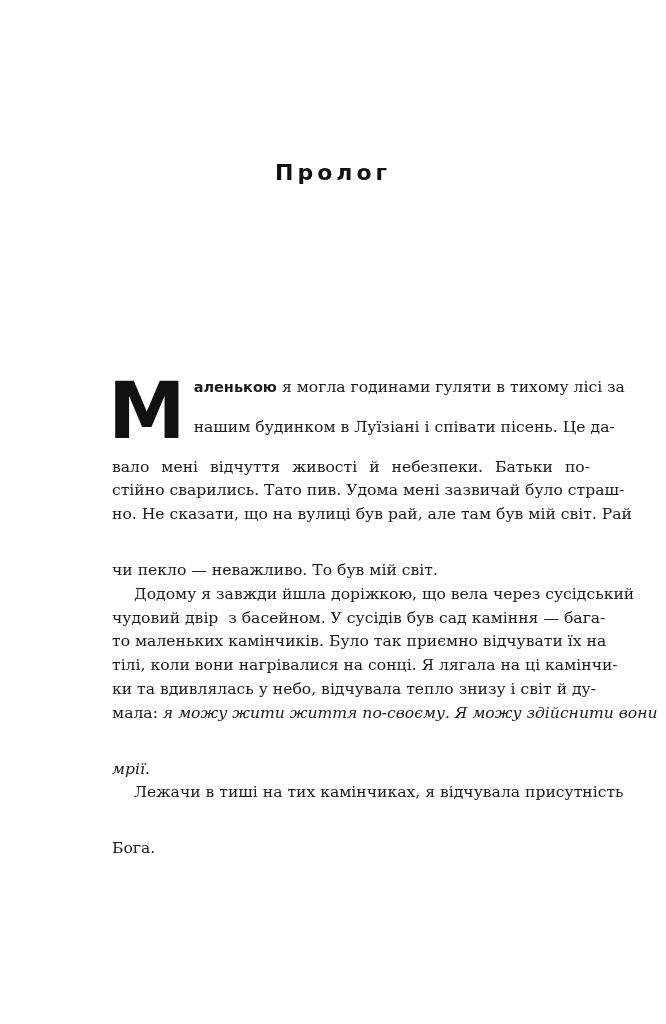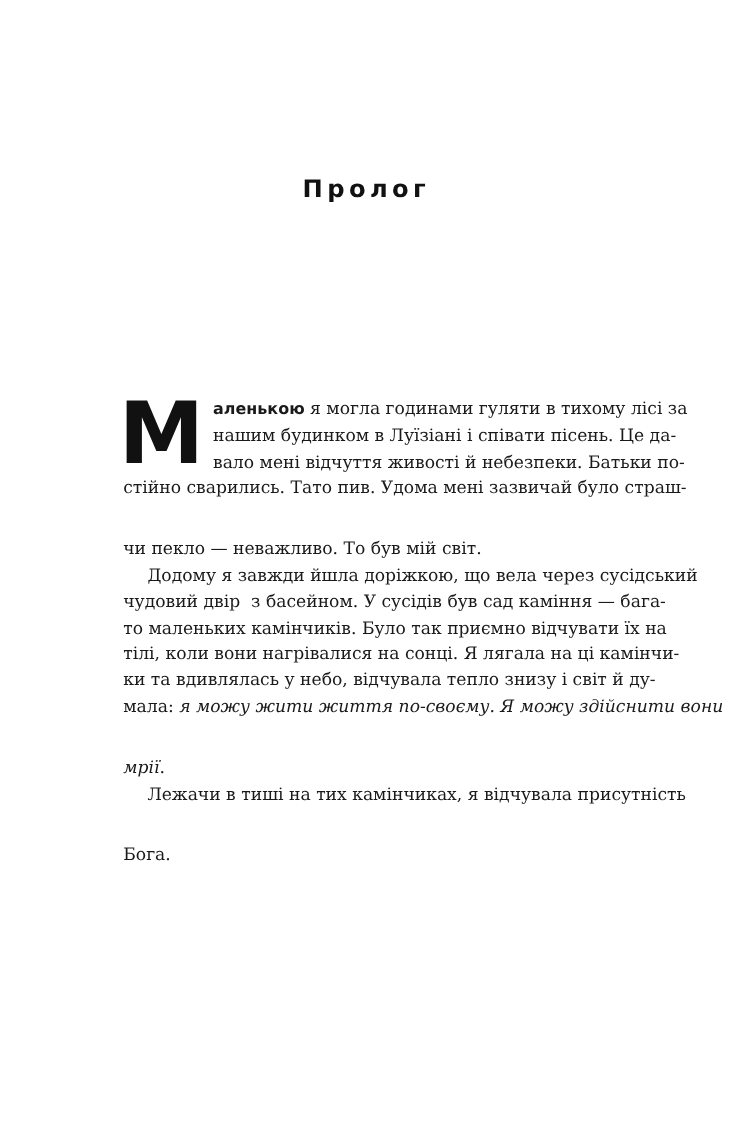--- a/index.html
+++ b/index.html
@@ -71,40 +71,42 @@
     .lead-in {
       font-family: "DejaVu Sans", sans-serif;
       font-weight: bold;
       font-size: 14.5px;
     }
     .dc-line {
       display: block;
       white-space: nowrap;
       text-align: justify;
       text-align-last: justify;
+      margin-top: 16px;
     }
     em {
       font-style: italic;
     }
   </style>
 </head>
 <body>
 
 <div class="page">
 
   <h1 class="title" style="margin:0;">Пролог</h1>
 
   <div class="body-text">
 
     <p>
       <span class="dropcap">М</span>
       <span class="dc-line"><span class="lead-in">аленькою</span><span> я могла годинами гуляти в тихому лісі за</span></span>
       <span class="dc-line">нашим будинком в Луїзіані і співати пісень. Це да-</span>
       <span class="dc-line">вало мені відчуття живості й небезпеки. Батьки по-</span>
       <span class="line">стійно сварились. Тато пив. Удома мені зазвичай було страш-</span>
+      <span class="line">но. Не сказати, що на вулиці був рай, але там був мій світ. Рай</span>
       <span class="line last">чи пекло — неважливо. То був мій світ.</span>
     </p>
 
     <p>
       <span class="line indent">Додому я завжди йшла доріжкою, що вела через сусідський</span>
       <span class="line" style="white-space:pre;">чудовий двір  з басейном. У сусідів був сад каміння — бага-</span>
       <span class="line">то маленьких камінчиків. Було так приємно відчувати їх на</span>
       <span class="line">тілі, коли вони нагрівалися на сонці. Я лягала на ці камінчи-</span>
       <span class="line">ки та вдивлялась у небо, відчувала тепло знизу і світ й ду-</span>
       <span class="line"><span style="white-space:pre;">мала: </span><em>я можу жити життя по-своєму. Я можу здійснити вони</em></span>

